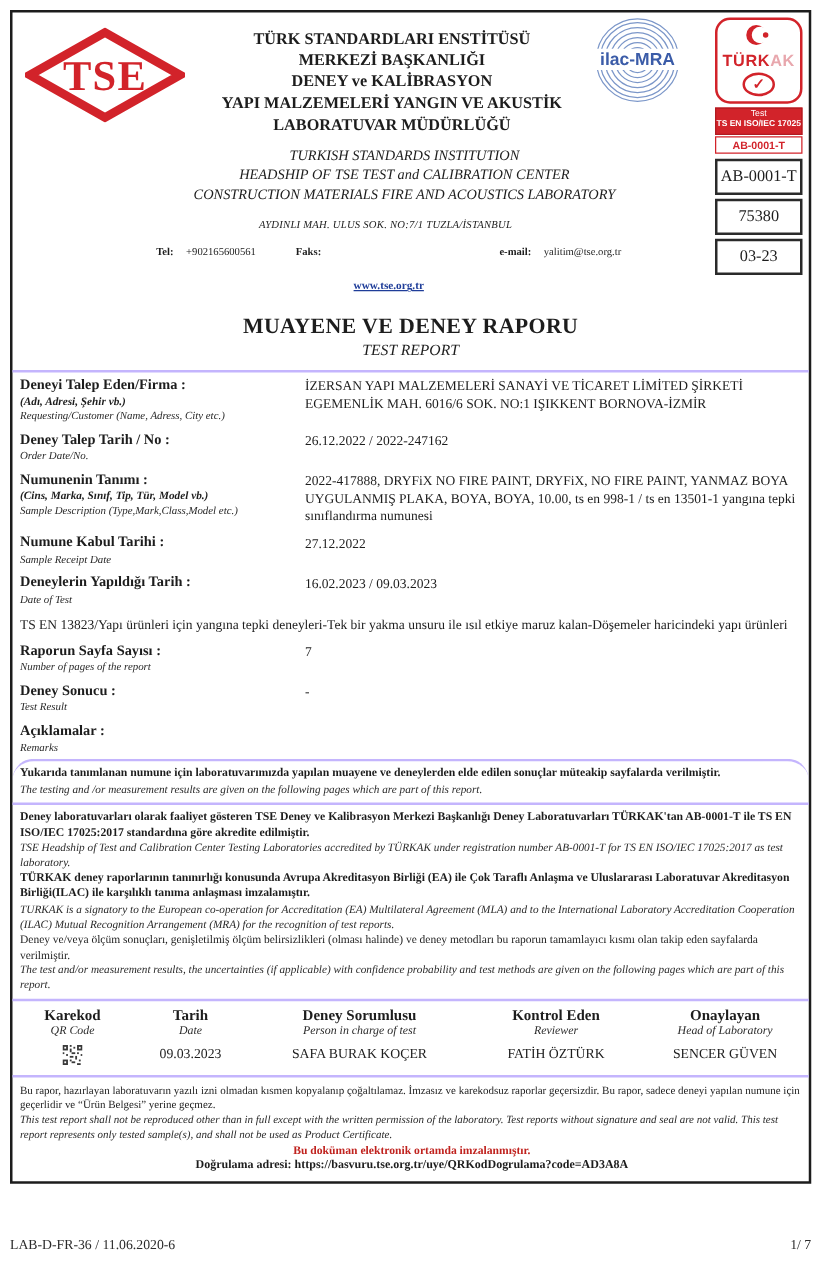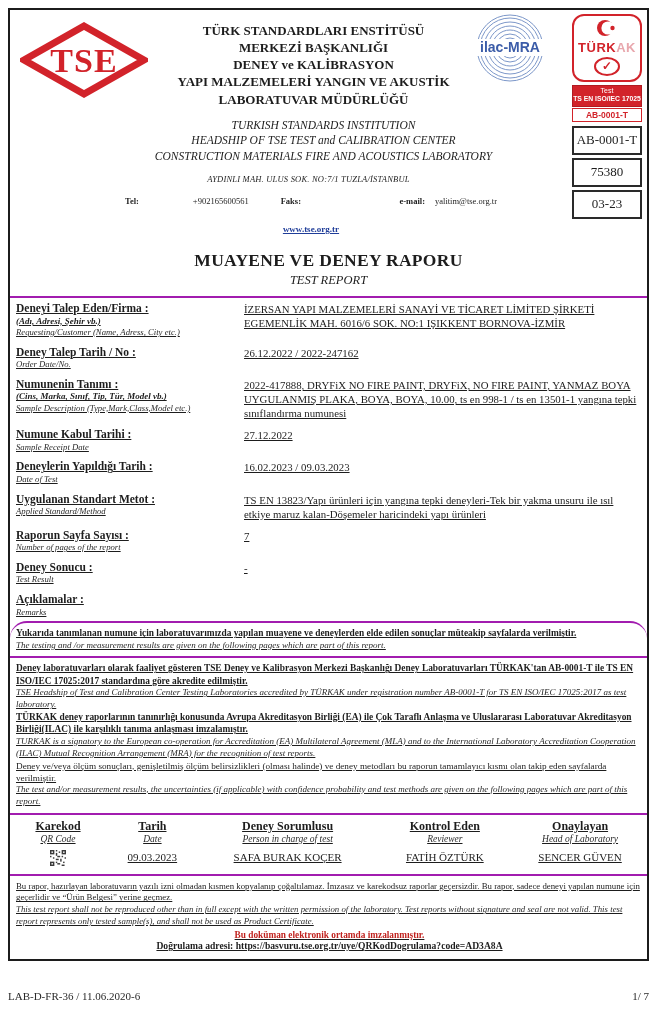--- a/index.html
+++ b/index.html
@@ -24,30 +24,30 @@
   .turkak-red .t2 { font-size:6.8px; font-weight:bold; line-height:1.2; }
   .turkak-reg { border:1.5px solid #d2232a; color:#d2232a; font-weight:bold; text-align:center; font-size:8.5px; font-family:"Liberation Sans", sans-serif; padding:1px 0; margin-top:1px; background:#fff; }
   .ref-box { border:2px solid #2a2a2a; text-align:center; font-size:13px; padding:4px 0 5px; margin-top:4px; background:#fff; }
   .ref-box + .ref-box { margin-top:3px; }
 
   .org-tr { margin:4px 170px 0 140px; text-align:center; font-weight:bold; font-size:13px; line-height:1.32; }
   .org-en { margin:10px 120px 0 110px; text-align:center; font-style:italic; font-size:11.5px; line-height:1.35; }
   .address { margin:10px 150px 0 110px; text-align:center; font-size:8.5px; letter-spacing:.2px;font-style:italic; }
   .telrow { display:flex; margin:12px 150px 0 115px; font-size:8.5px; }
   .telrow b { font-weight:bold; }
-  .telrow .tel-l { margin-right:10px; } .telrow .tel-v { margin-right:32px;margin-left:44px; }
+  .telrow .tel-l { margin-right:10px; } .telrow .tel-v { margin-right:32px; }
   .telrow .faks-l { margin-right:auto; }
   .telrow .mail-l { margin-right:10px; }
   .website-row { text-align:center; margin:12px 150px 0 115px; }
   .website { color:#1f3d99; font-weight:bold; font-size:9px; text-decoration:underline; cursor:pointer; }
   .title-tr { text-align:center; font-weight:bold; font-size:17.5px; margin-top:14px; letter-spacing:.3px; }
   .title-en { text-align:center; font-style:italic; font-size:12.5px; margin-top:2px; margin-bottom:8px; }
 
   
-  .sec { border-top:2px solid #a21caf;text-decoration:underline; }
+  .sec { border-top:2px solid #c4b5fd; }
   .irow { display:flex; padding:3px 8px 4px 6px; }
   .ilabel { width:228px; padding-right:6px; }
   .ilabel .l1 { font-weight:bold; font-size:11.5px; line-height:1.25; }
   .ilabel .l2 { font-weight:bold; font-style:italic; font-size:9px; line-height:1.25; }
   .ilabel .l3 { font-style:italic; font-size:8.7px; line-height:1.25; color:#2a2a2a; }
   .ivalue { flex:1; font-size:10.8px; line-height:1.3; padding-top:1px; }
 
   
   .note { padding:4px 8px 5px 6px;border-radius:17px; }
   .n-tr { font-weight:bold; font-size:9.4px; line-height:1.3; }
@@ -197,24 +197,20 @@
 
     <div class="irow">
       <div class="ilabel">
         <div class="l1">Deneylerin Yapıldığı Tarih :</div>
         <div class="l3">Date of Test</div>
       </div>
       <div class="ivalue">16.02.2023 /  09.03.2023</div>
     </div>
 
     <div class="irow">
-      <div class="ilabel">
-        <div class="l1">Uygulanan Standart Metot :</div>
-        <div class="l3">Applied Standard/Method</div>
-      </div>
       <div class="ivalue">TS EN 13823/Yapı ürünleri için yangına tepki deneyleri-Tek bir yakma unsuru ile ısıl etkiye maruz kalan-Döşemeler haricindeki yapı ürünleri</div>
     </div>
 
     <div class="irow">
       <div class="ilabel">
         <div class="l1">Raporun Sayfa Sayısı :</div>
         <div class="l3">Number of pages of the report</div>
       </div>
       <div class="ivalue">7</div>
     </div>

